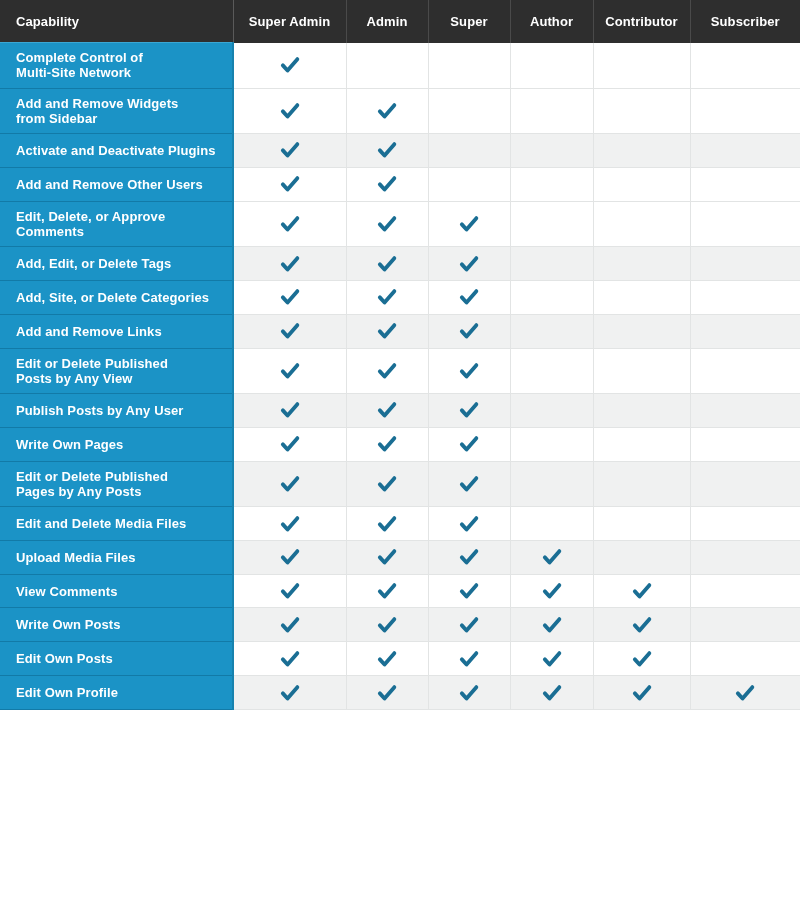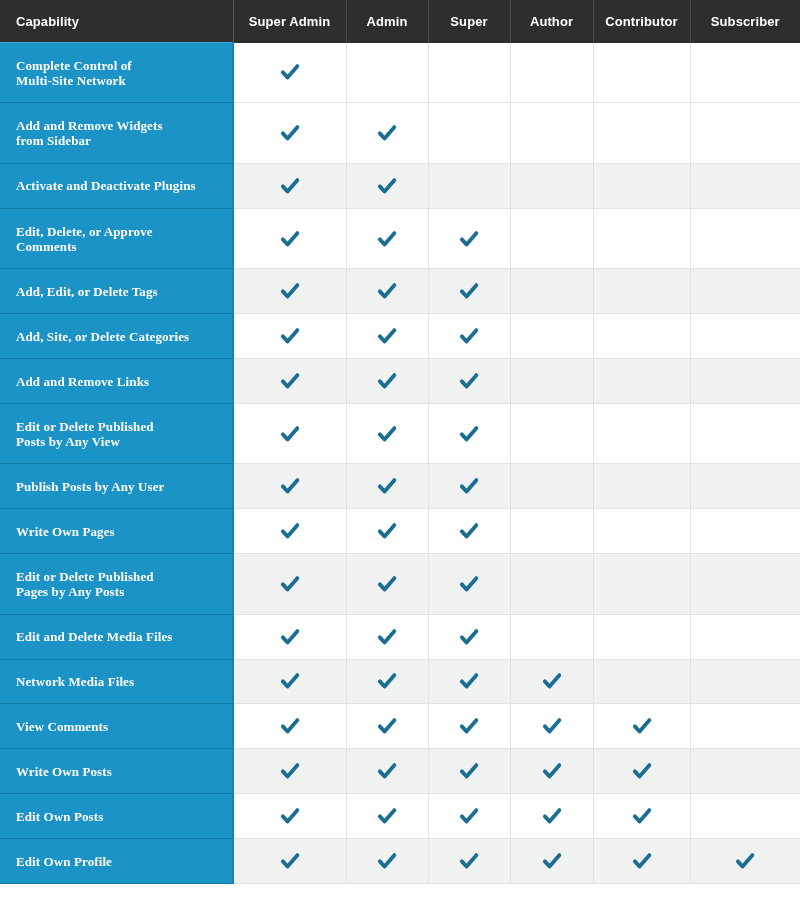--- a/index.html
+++ b/index.html
@@ -10,21 +10,21 @@
   body {
     width: 800px;
     height: 920px;
     overflow: hidden;
     font-family: "Liberation Sans", sans-serif;
     -webkit-font-smoothing: antialiased;
   }
 
   #capability-table {
     width: 800px;
-    height: 884px;
+    height: 710px;
     border-collapse: collapse;
     table-layout: fixed;
   }
 
   
   thead th {
     background: #2e2e2e;
     color: #ffffff;
     font-size: 13px;
     font-weight: bold;
@@ -53,21 +53,20 @@
     font-size: 13px;
     font-weight: bold;
     line-height: 15px;
     letter-spacing: 0.1px;
     padding: 0 14px 0 16px;
     vertical-align: middle;
     text-align: left;
     border-top: 1px solid #3aa7d4;
     border-bottom: 1px solid #127aa7;
     border-right: 2px solid #1782ae;
-    font-family: Liberation Serif, serif;
   }
 
   
   td.role-cell {
     text-align: center;
     vertical-align: middle;
     padding: 0;
     border-right: 1px solid #e2e4e4;
     border-bottom: 1px solid #e2e4e4;
   }
@@ -177,20 +176,41 @@
           <span class="cell-empty"></span>
         </td>
         <td class="role-cell">
           <span class="cell-empty"></span>
         </td>
         <td class="role-cell">
           <span class="cell-empty"></span>
         </td>
       </tr>
       <tr class="row-odd">
+        <td class="cap-cell"><span>Add and Remove Other Users</span></td>
+        <td class="role-cell"><span class="check-icon"><svg viewBox="0 0 24 24" aria-hidden="true">
+              <path d="M4.2 12.4 L9.3 18.0 L20.0 5.6" fill="none" stroke="#1a6e94" stroke-width="4.2" stroke-linecap="round" stroke-linejoin="round"></path>
+            </svg></span></td>
+        <td class="role-cell"><span class="check-icon"><svg viewBox="0 0 24 24" aria-hidden="true">
+              <path d="M4.2 12.4 L9.3 18.0 L20.0 5.6" fill="none" stroke="#1a6e94" stroke-width="4.2" stroke-linecap="round" stroke-linejoin="round"></path>
+            </svg></span></td>
+        <td class="role-cell">
+          <span class="cell-empty"></span>
+        </td>
+        <td class="role-cell">
+          <span class="cell-empty"></span>
+        </td>
+        <td class="role-cell">
+          <span class="cell-empty"></span>
+        </td>
+        <td class="role-cell">
+          <span class="cell-empty"></span>
+        </td>
+      </tr>
+      <tr class="row-odd">
         <td class="cap-cell"><span>Edit, Delete, or Approve</span><br><span>Comments</span></td>
         <td class="role-cell"><span class="check-icon"><svg viewBox="0 0 24 24" aria-hidden="true">
               <path d="M4.2 12.4 L9.3 18.0 L20.0 5.6" fill="none" stroke="#1a6e94" stroke-width="4.2" stroke-linecap="round" stroke-linejoin="round"></path>
             </svg></span></td>
         <td class="role-cell"><span class="check-icon"><svg viewBox="0 0 24 24" aria-hidden="true">
               <path d="M4.2 12.4 L9.3 18.0 L20.0 5.6" fill="none" stroke="#1a6e94" stroke-width="4.2" stroke-linecap="round" stroke-linejoin="round"></path>
             </svg></span></td>
         <td class="role-cell"><span class="check-icon"><svg viewBox="0 0 24 24" aria-hidden="true">
               <path d="M4.2 12.4 L9.3 18.0 L20.0 5.6" fill="none" stroke="#1a6e94" stroke-width="4.2" stroke-linecap="round" stroke-linejoin="round"></path>
             </svg></span></td>
@@ -366,21 +386,21 @@
           <span class="cell-empty"></span>
         </td>
         <td class="role-cell">
           <span class="cell-empty"></span>
         </td>
         <td class="role-cell">
           <span class="cell-empty"></span>
         </td>
       </tr>
       <tr class="row-even">
-        <td class="cap-cell"><span>Network Media Files</span></td>
+        <td class="cap-cell"><span>Upload Media Files</span></td>
         <td class="role-cell"><span class="check-icon"><svg viewBox="0 0 24 24" aria-hidden="true">
               <path d="M4.2 12.4 L9.3 18.0 L20.0 5.6" fill="none" stroke="#1a6e94" stroke-width="4.2" stroke-linecap="round" stroke-linejoin="round"></path>
             </svg></span></td>
         <td class="role-cell"><span class="check-icon"><svg viewBox="0 0 24 24" aria-hidden="true">
               <path d="M4.2 12.4 L9.3 18.0 L20.0 5.6" fill="none" stroke="#1a6e94" stroke-width="4.2" stroke-linecap="round" stroke-linejoin="round"></path>
             </svg></span></td>
         <td class="role-cell"><span class="check-icon"><svg viewBox="0 0 24 24" aria-hidden="true">
               <path d="M4.2 12.4 L9.3 18.0 L20.0 5.6" fill="none" stroke="#1a6e94" stroke-width="4.2" stroke-linecap="round" stroke-linejoin="round"></path>
             </svg></span></td>
         <td class="role-cell"><span class="check-icon"><svg viewBox="0 0 24 24" aria-hidden="true">

